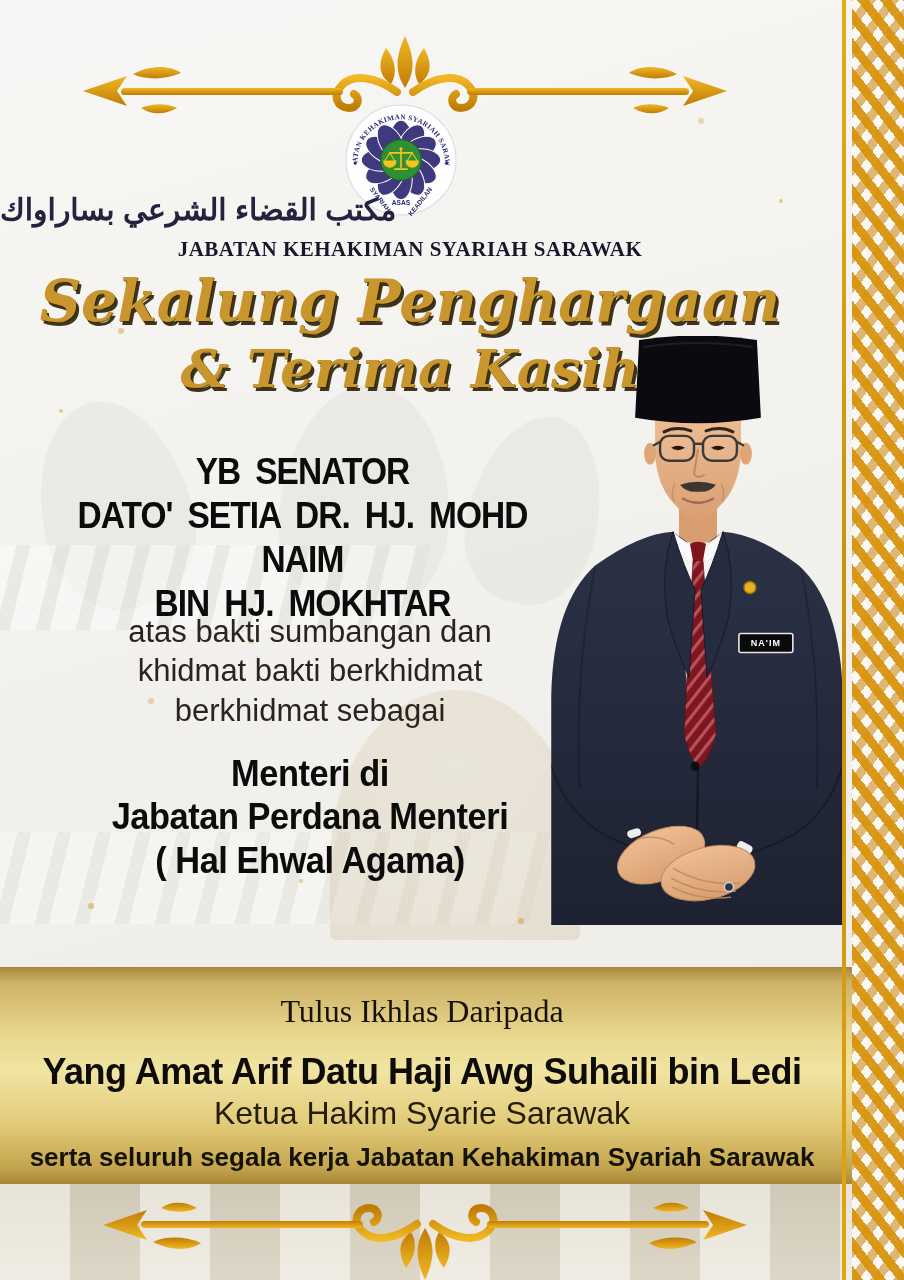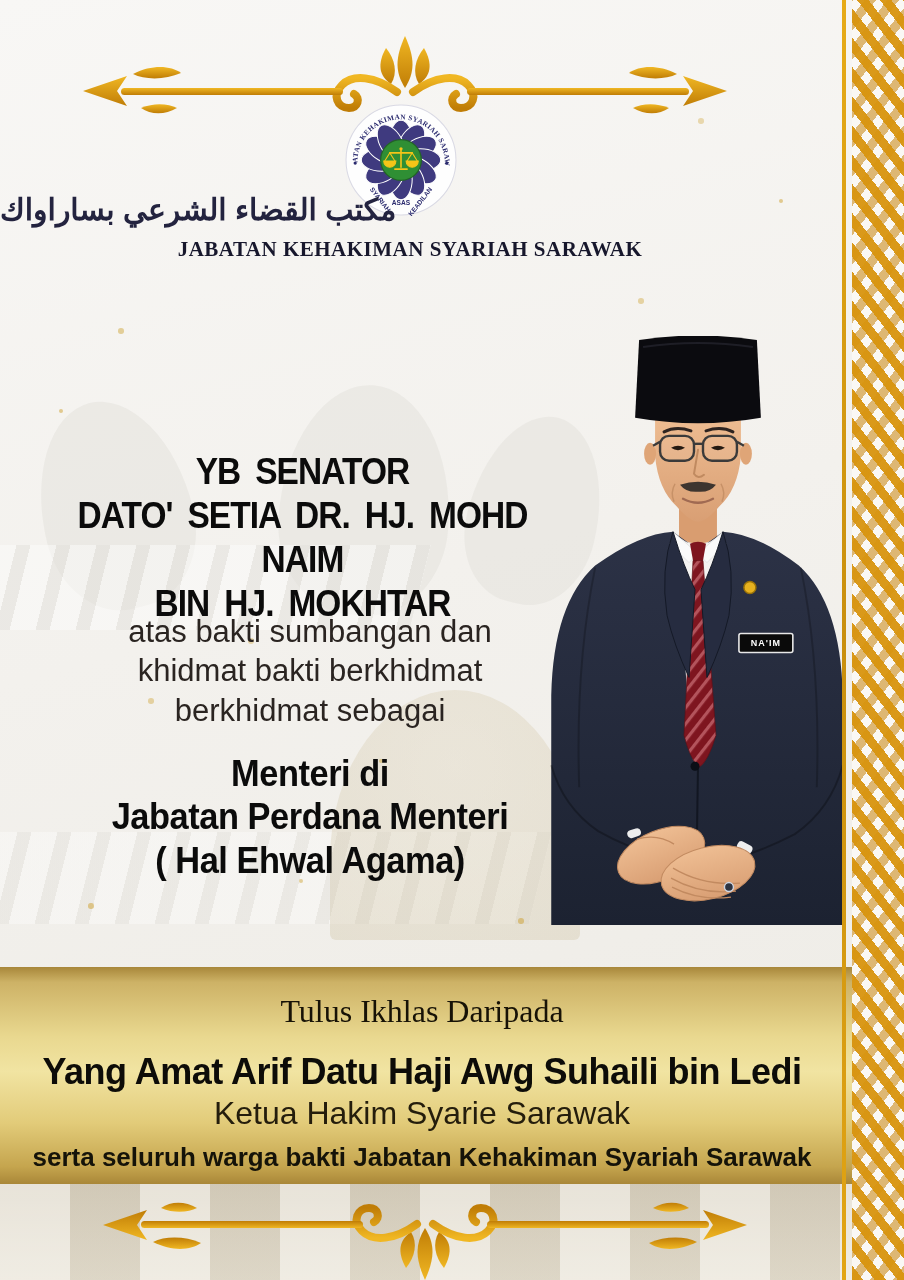--- a/index.html
+++ b/index.html
@@ -161,20 +161,24 @@
       </g>
       <text x="24" y="84" font-size="6.5" font-weight="bold" fill="#2a2a6e" transform="rotate(52 24 84)">SYARIAH</text>
       <text x="55" y="99" font-size="6.5" font-weight="bold" fill="#2a2a6e" text-anchor="middle">ASAS</text>
       <text x="86" y="84" font-size="6.5" font-weight="bold" fill="#2a2a6e" transform="rotate(-52 86 84)" text-anchor="end">KEADILAN</text>
     </svg>
   </div>
 
   <div class="arabic">مكتب القضاء الشرعي بساراواك</div>
   <div class="dept">JABATAN KEHAKIMAN SYARIAH SARAWAK</div>
 
+  <div class="script-title">
+    <div class="l1">Sekalung Penghargaan</div>
+    <div class="l2">&amp; Terima Kasih</div>
+  </div>
 
   <div class="name-block">
     <div>YB SENATOR</div>
     <div>DATO' SETIA DR. HJ. MOHD NAIM</div>
     <div>BIN HJ. MOKHTAR</div>
   </div>
 
   <div class="tribute">
     <div>atas bakti sumbangan dan</div>
     <div>khidmat bakti berkhidmat</div>
@@ -271,21 +275,21 @@
         <circle cx="186" cy="552" r="4.5" fill="#2d3442" stroke="#cfd6e2" stroke-width="1.4"></circle>
       </g>
     </svg>
   </div>
 
   <div class="banner">
     <div class="banner-inner">
       <div class="intro">Tulus Ikhlas Daripada</div>
       <div class="bname">Yang Amat Arif Datu Haji Awg Suhaili bin Ledi</div>
       <div class="btitle">Ketua Hakim Syarie Sarawak</div>
-      <div class="bstaff">serta seluruh warga bakti Jabatan Kehakiman Syariah Sarawak</div>
+      <div class="bstaff">serta seluruh segala kerja Jabatan Kehakiman Syariah Sarawak</div>
     </div>
   </div>
 
   <div class="bottom-bg"></div>
   <div class="flourish bottom">
     <svg viewBox="0 0 700 100" width="700" height="100">
         <use href="#flourish-art"></use>
       </svg>
   </div>
 

